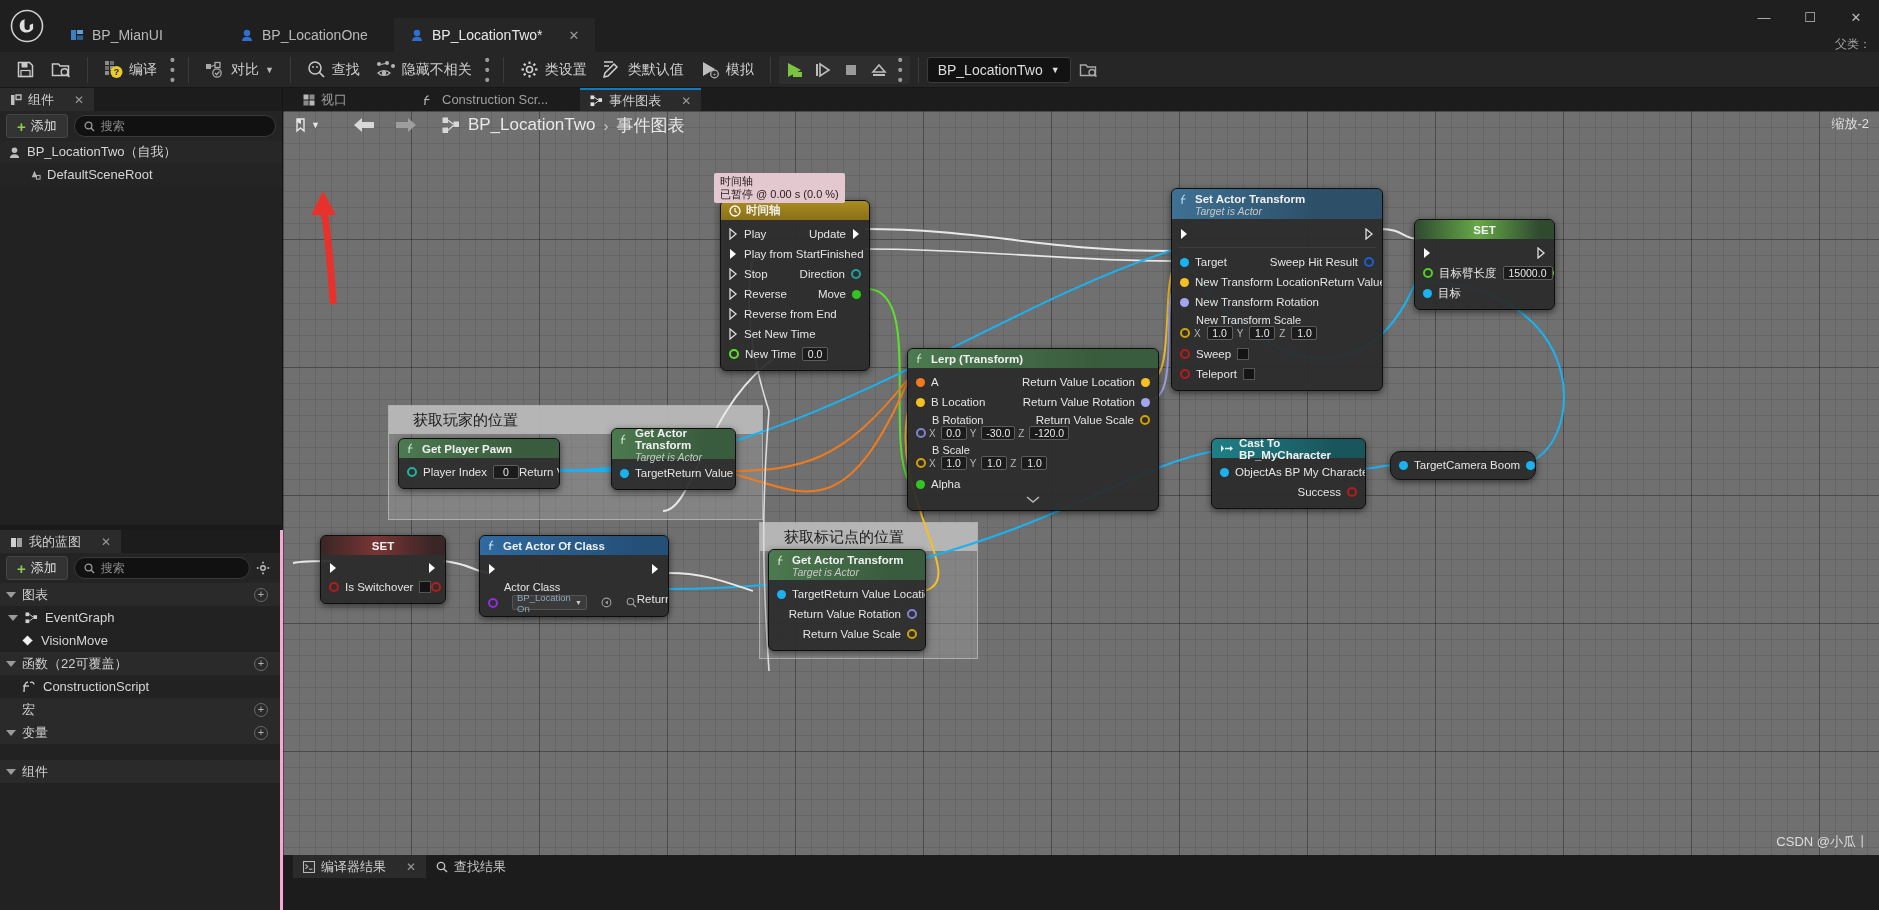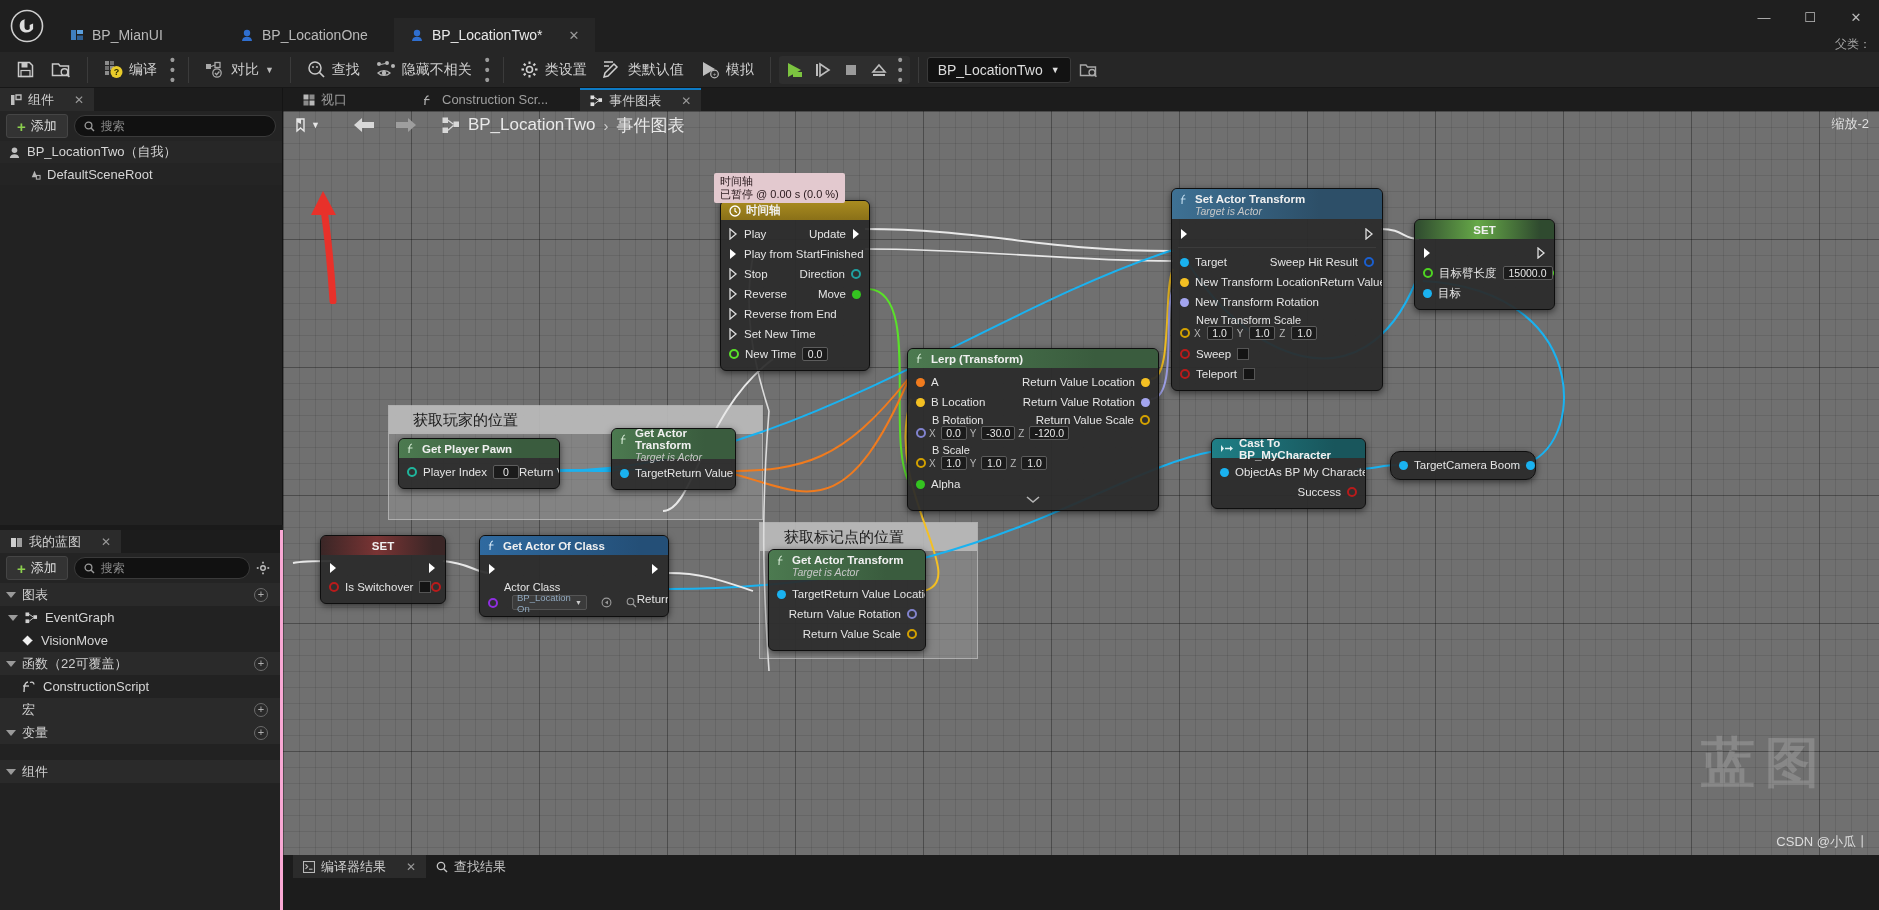--- a/index.html
+++ b/index.html
@@ -655,21 +655,20 @@
             </svg>
         </span>
         <span>BP_LocationTwo</span>
         <span class="sep">›</span>
         <span>事件图表</span>
       </div>
     </div>
     <div class="zoomlabel">缩放-2</div>
 
 
-    <div class="watermark">蓝图</div>
 
     <div class="commentbox" style="left:105px; top:294px; width:375px; height:115px;">
       <div class="chead">获取玩家的位置</div>
     </div>
     <div class="commentbox" style="left:476px; top:411px; width:219px; height:137px;">
       <div class="chead">获取标记点的位置</div>
     </div>
 
     <svg class="wires" viewBox="0 0 1596 744" preserveAspectRatio="none">
 

